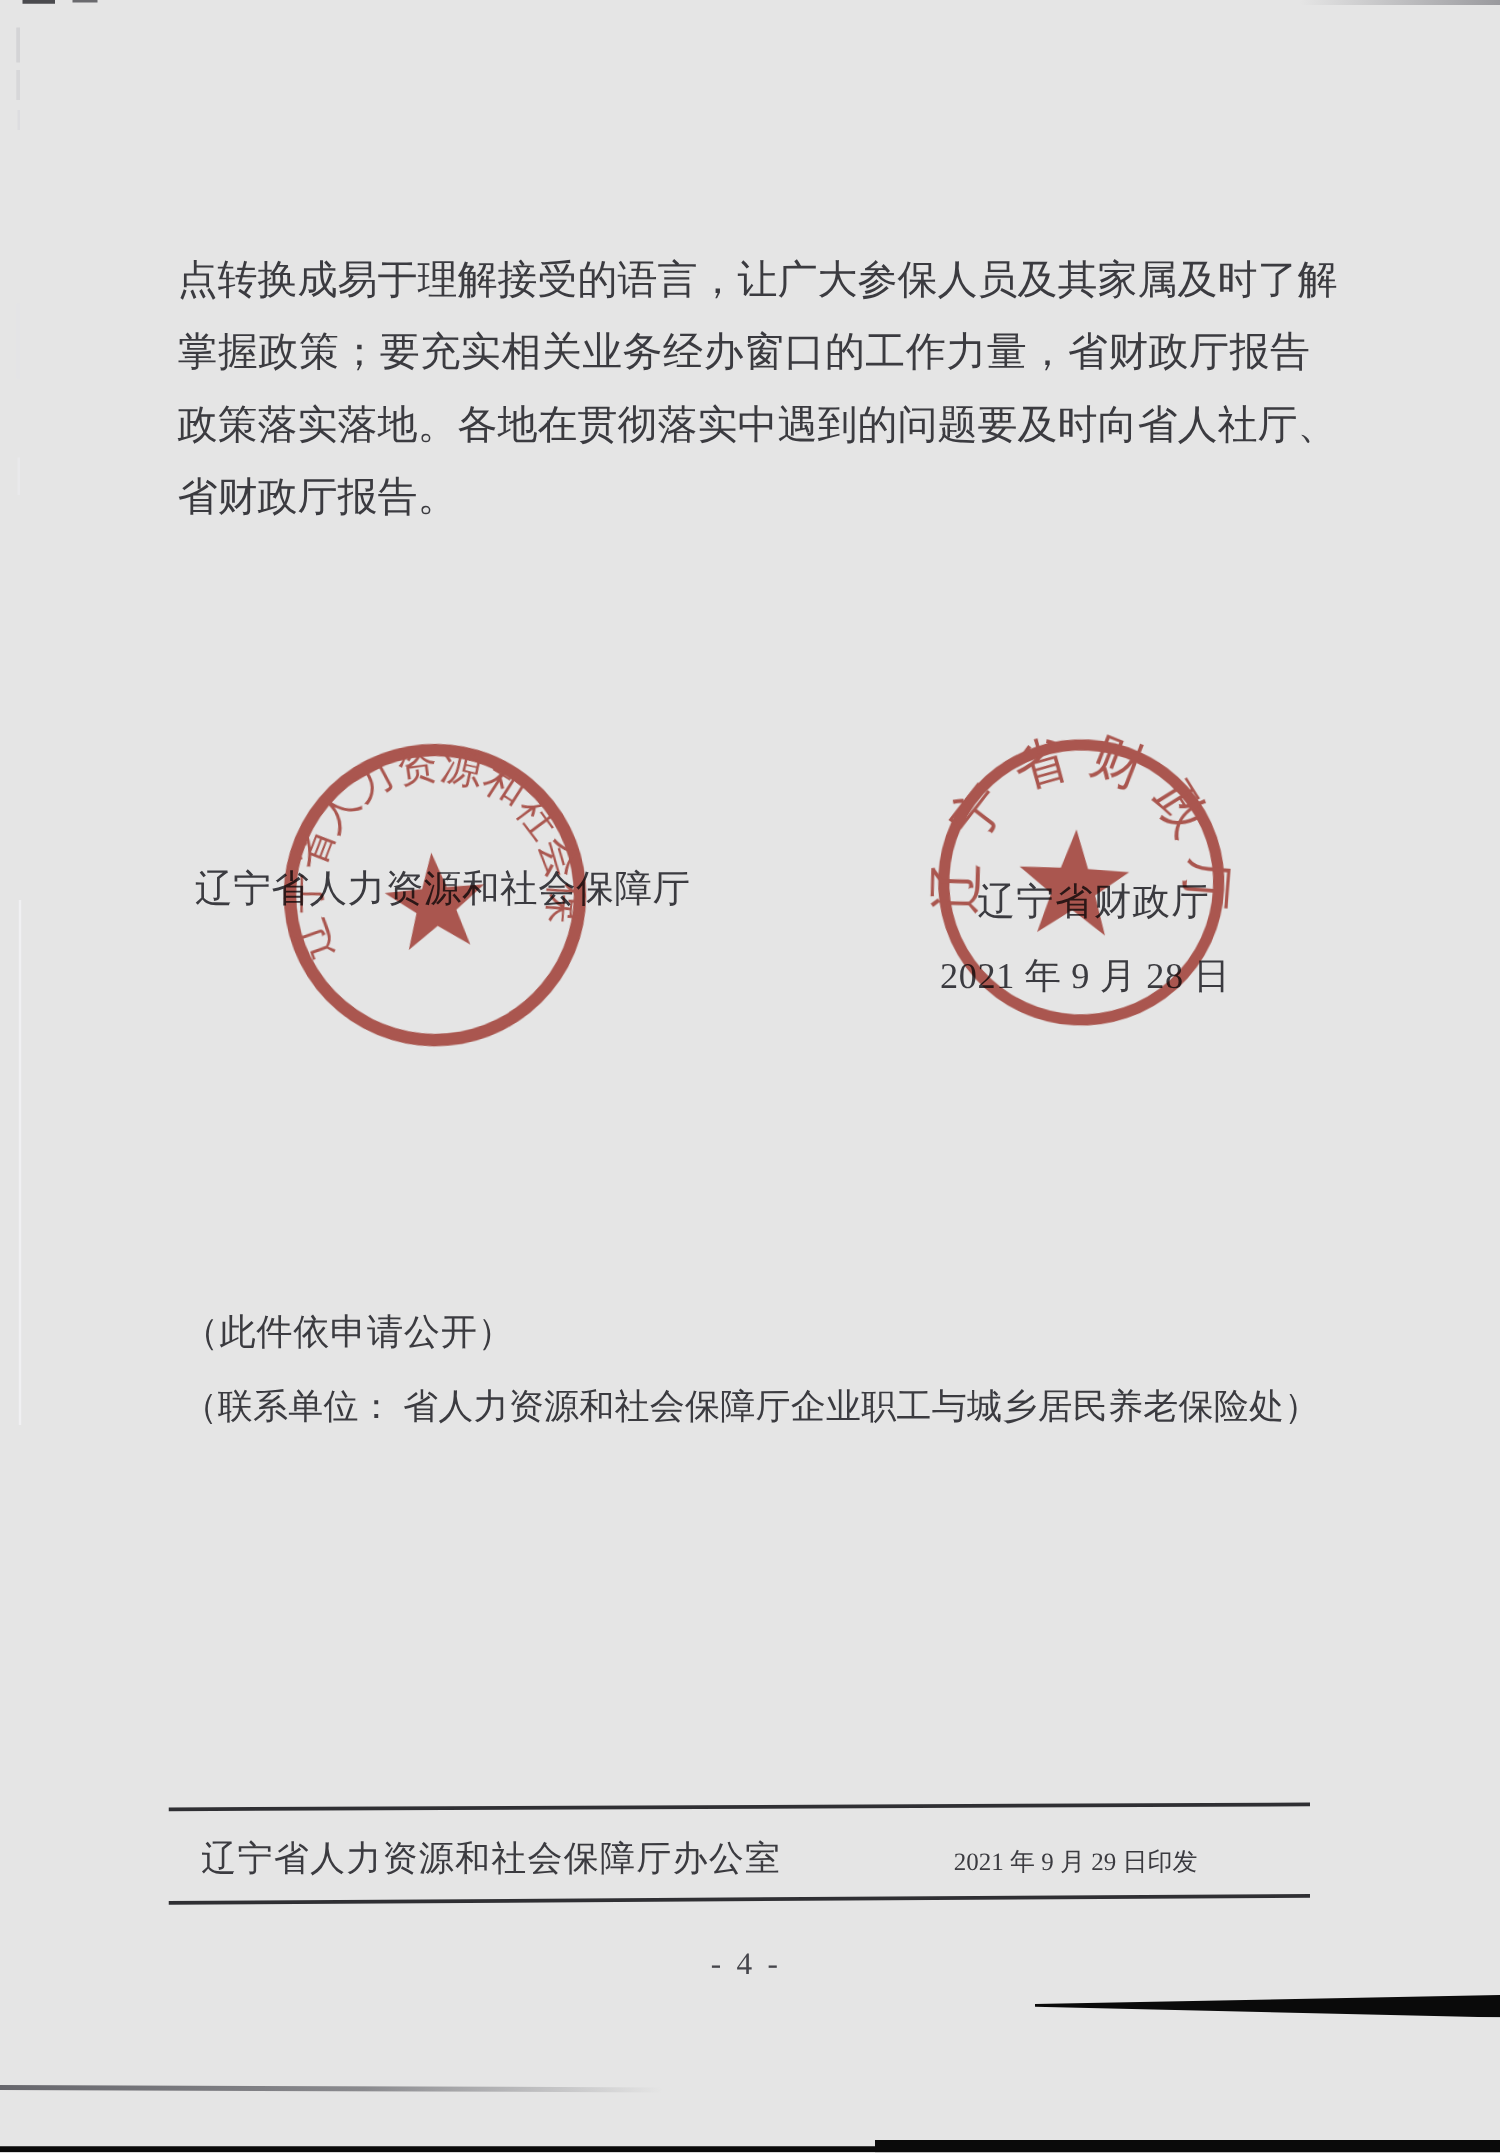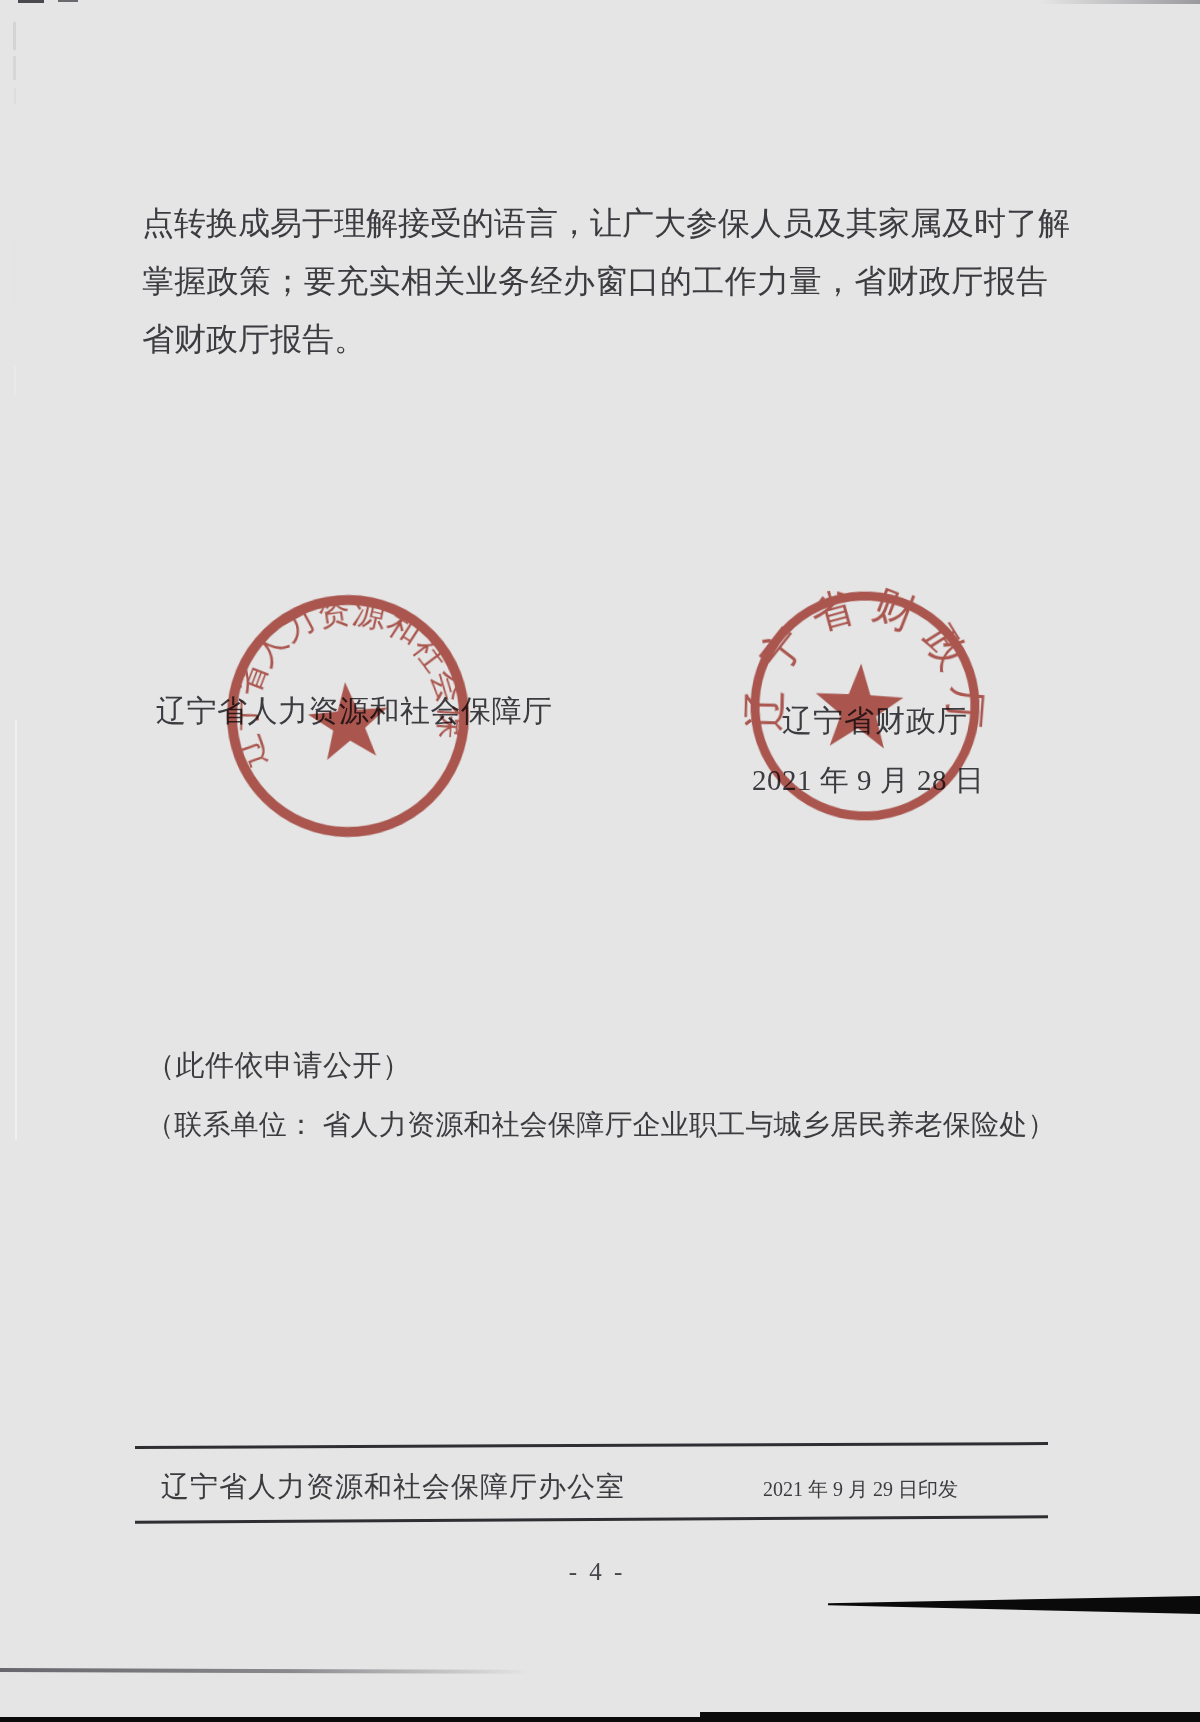--- a/index.html
+++ b/index.html
@@ -104,20 +104,21 @@
   .a-bot-strip2 { left: 700px; top: 1712px; width: 500px; height: 10px; background: #0a0a0a; }
 </style>
 </head>
 <body>
 
 <div class="page">
 
   <div class="doc-body">
     <div class="doc-line">点转换成易于理解接受的语言，让广大参保人员及其家属及时了解</div>
     <div class="doc-line">掌握政策；要充实相关业务经办窗口的工作力量，省财政厅报告</div>
+    <div class="doc-line">政策落实落地。各地在贯彻落实中遇到的问题要及时向省人社厅、</div>
     <div class="doc-line last">省财政厅报告。</div>
   </div>
 
   <div class="sig-left">辽宁省人力资源和社会保障厅</div>
   <div class="sig-right">辽宁省财政厅</div>
   <div class="sig-date">2021 年 9 月 28 日</div>
 
   <svg class="seal seal-left" width="260" height="260" viewBox="-130 -130 260 260">
     <circle class="ring" r="116" stroke-width="10"></circle>
     <defs>

